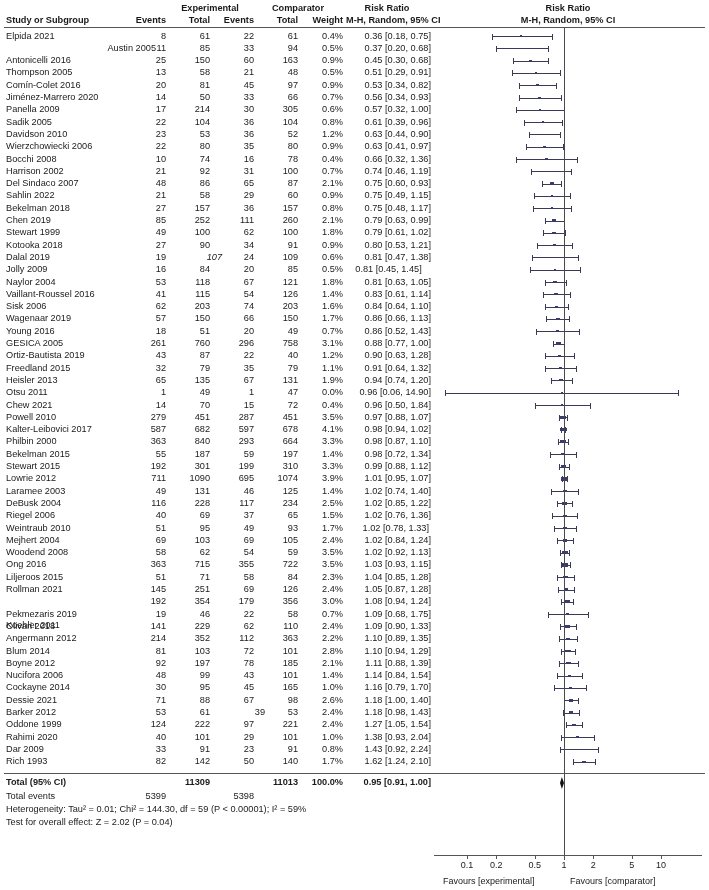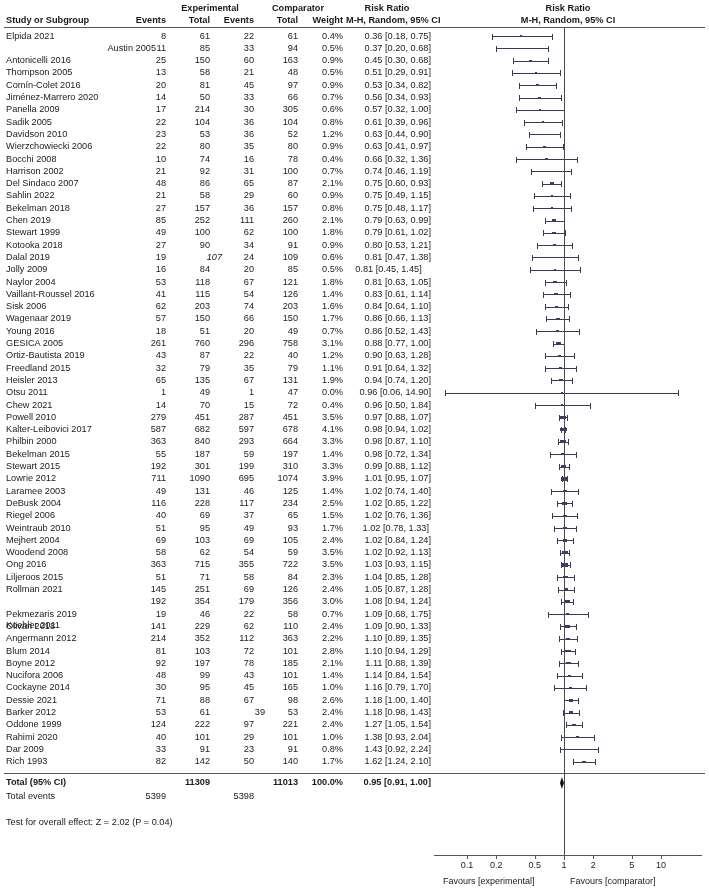--- a/index.html
+++ b/index.html
@@ -726,20 +726,21 @@
   <div class="txt total-bold" style="left:6px; top:778px;">Total (95% CI)</div>
   <div class="txt total-bold r" style="left:168px; top:778px; width:42px;">11309</div>
   <div class="txt total-bold r" style="left:256px; top:778px; width:42px;">11013</div>
   <div class="txt total-bold r" style="left:298px; top:778px; width:45px;">100.0%</div>
   <div class="txt total-bold r" style="left:346px; top:778px; width:85px;">0.95 [0.91, 1.00]</div>
 
   <div class="txt" style="left:6px; top:792px;">Total events</div>
   <div class="txt r" style="left:120px; top:792px; width:46px;">5399</div>
   <div class="txt r" style="left:210px; top:792px; width:44px;">5398</div>
 
+  <div class="txt" style="left:6px; top:805px;">Heterogeneity: Tau² = 0.01; Chi² = 144.30, df = 59 (P &lt; 0.00001); I² = 59%</div>
   <div class="txt" style="left:6px; top:818px;">Test for overall effect: Z = 2.02 (P = 0.04)</div>
 
   <div id="axis">
     <div class="axline"></div>
   <div class="tick" style="left: 33px;"></div>
       <div class="ticklbl" style="left: 33px;">0.1</div>
       <div class="tick" style="left: 62.1999px;"></div>
       <div class="ticklbl" style="left: 62.1999px;">0.2</div>
       <div class="tick" style="left: 100.8px;"></div>
       <div class="ticklbl" style="left: 100.8px;">0.5</div>

